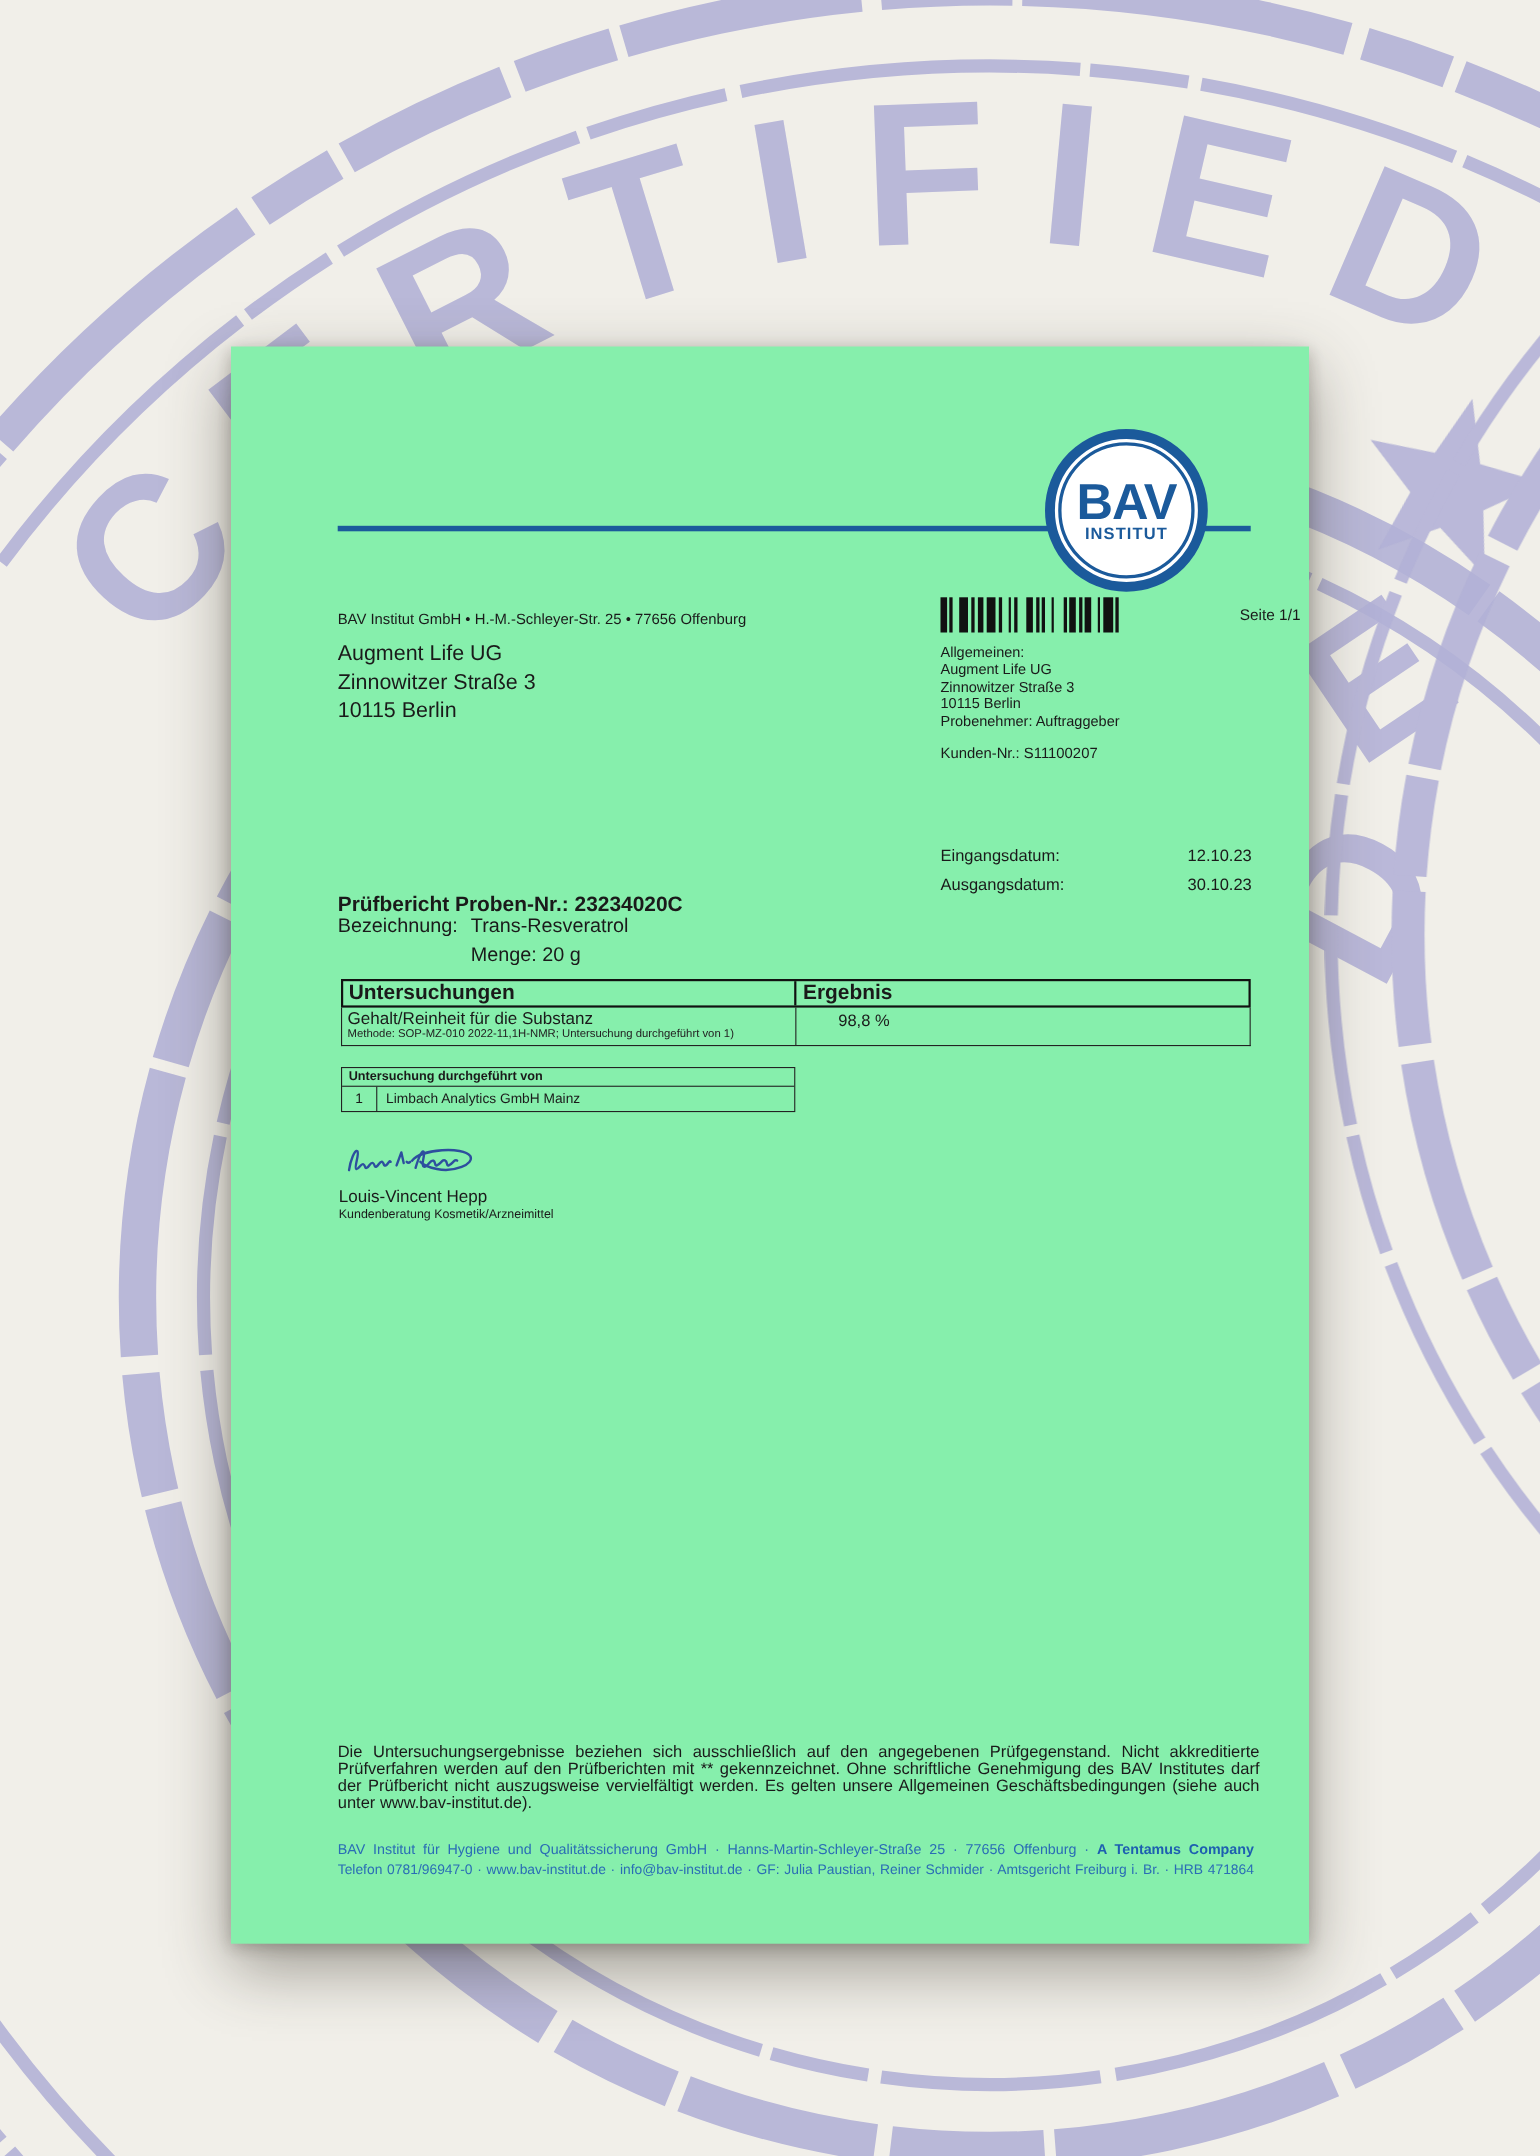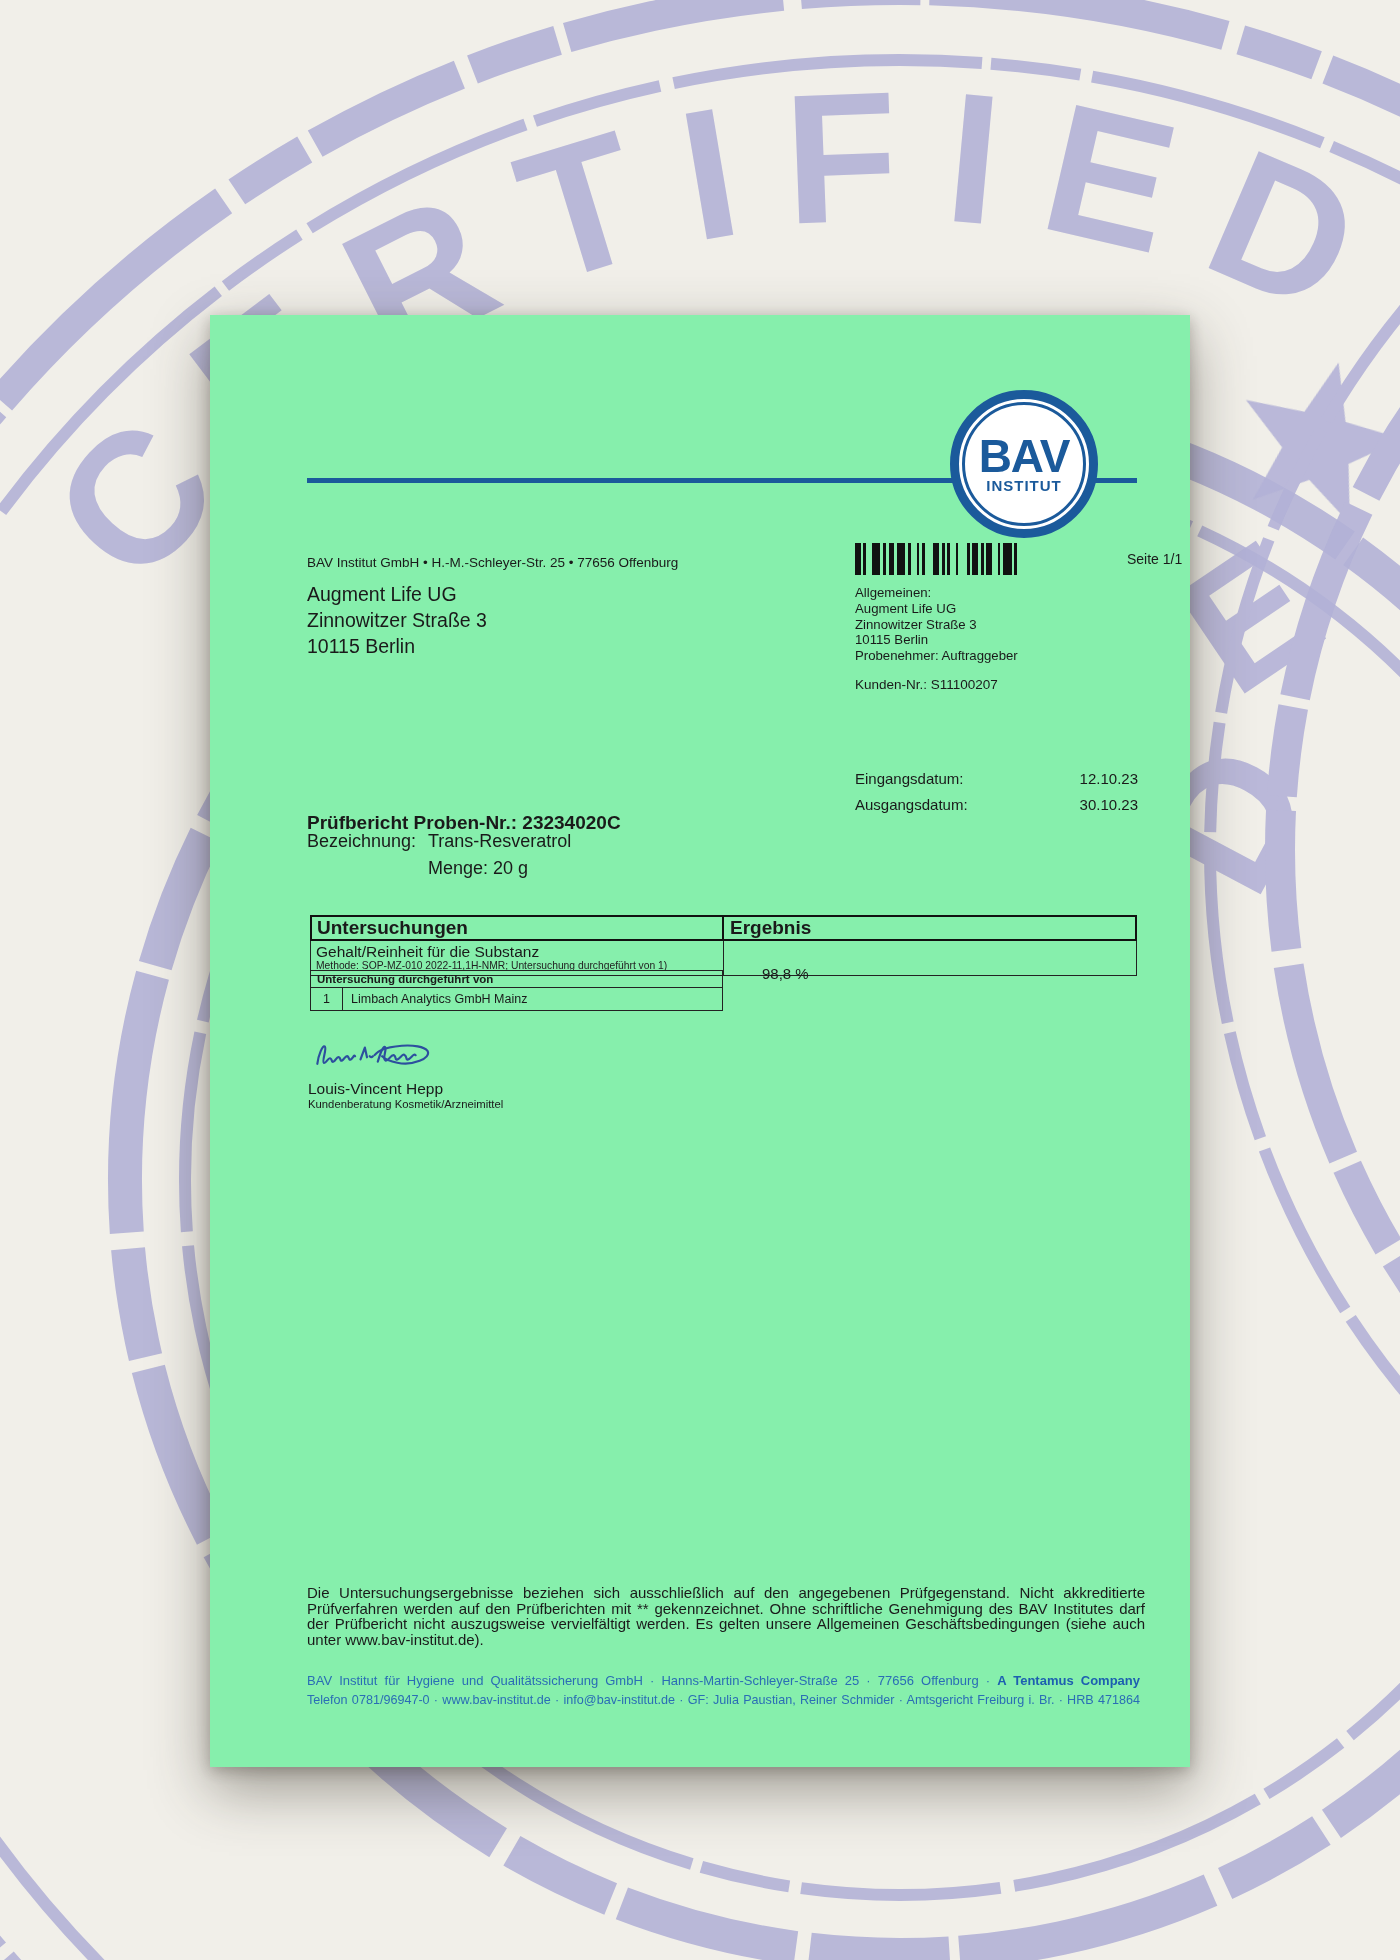--- a/index.html
+++ b/index.html
@@ -53,28 +53,28 @@
   
   .dates{left:645px;top:455px;width:283px;font-size:15px;}
   .dates .row{display:flex;justify-content:space-between;margin-bottom:9px;}
   
   .title{left:97px;top:480px;font-size:19px;font-weight:bold;margin-top:17px;}
   .desig{left:97px;top:516px;font-size:18px;display:flex;}
   .desig .lbl{width:121px;}
   .menge{left:218px;top:543px;font-size:18px;}
   
   .rtable{left:100px;top:575px;width:827px;}
-  .rt-head{display:flex;border:2px solid #111;height:26px;align-items:center;margin-top:25px;}
+  .rt-head{display:flex;border:2px solid #111;height:26px;align-items:center;}
   .rt-head .c1{width:412px;align-self:stretch;display:flex;align-items:center;border-right:2px solid #111;padding-left:5px;font-size:19px;font-weight:bold;}
   .rt-head .c2{padding-left:6px;font-size:19px;font-weight:bold;}
   .rt-row{display:flex;border:1px solid #222;border-top:none;height:35px;}
   .rt-row .c1{width:413px;border-right:1px solid #222;padding:2px 0 0 5px;}
   .rt-row .c1 .nm{font-size:15.5px;line-height:17px;}
   .rt-row .c1 .mt{font-size:10.3px;line-height:12px;color:#222;}
-  .rt-row .c2{padding:24px 0 0 38px;font-size:15px;}
+  .rt-row .c2{padding:4px 0 0 38px;font-size:15px;}
   
   .ltable{left:100px;top:655px;width:413px;border:1.5px solid #222;}
   .lt-head{border-bottom:1.5px solid #222;font-size:11.5px;font-weight:bold;padding:2px 0 2px 6px;}
   .lt-row{display:flex;font-size:12.5px;}
   .lt-row .no{width:32px;border-right:1.5px solid #222;text-align:center;padding:4px 0;}
   .lt-row .lab{padding:4px 0 4px 8px;}
   
   .sig{left:103px;top:718px;width:135px;height:40px;}
   .sig path{fill:none;stroke:#2d4f9e;stroke-width:2px;stroke-linecap:round;stroke-linejoin:round;}
   .signame{left:98px;top:765px;font-size:15.5px;}

